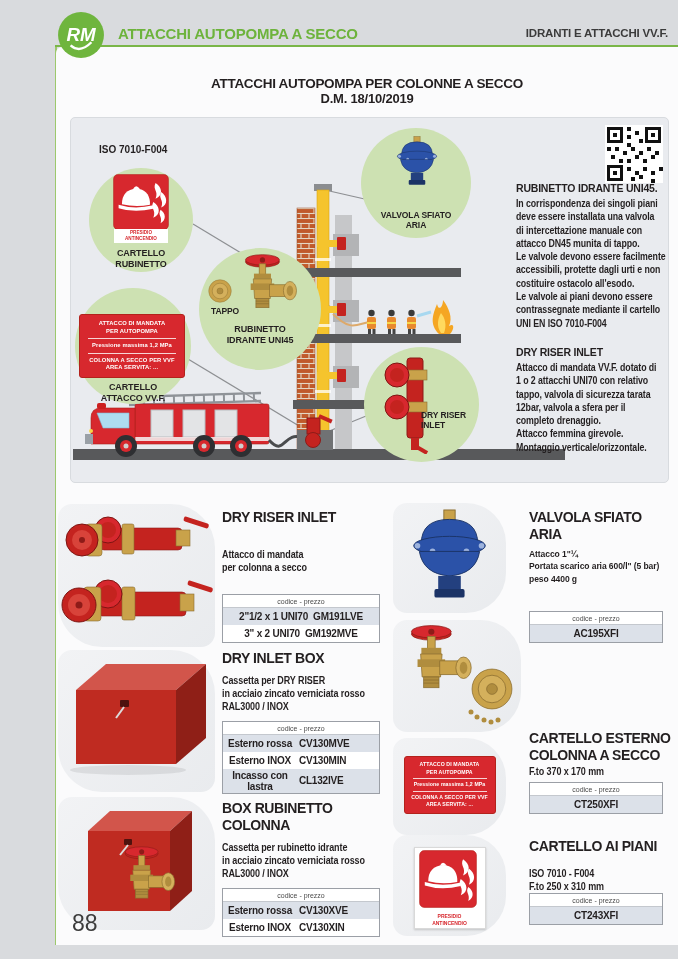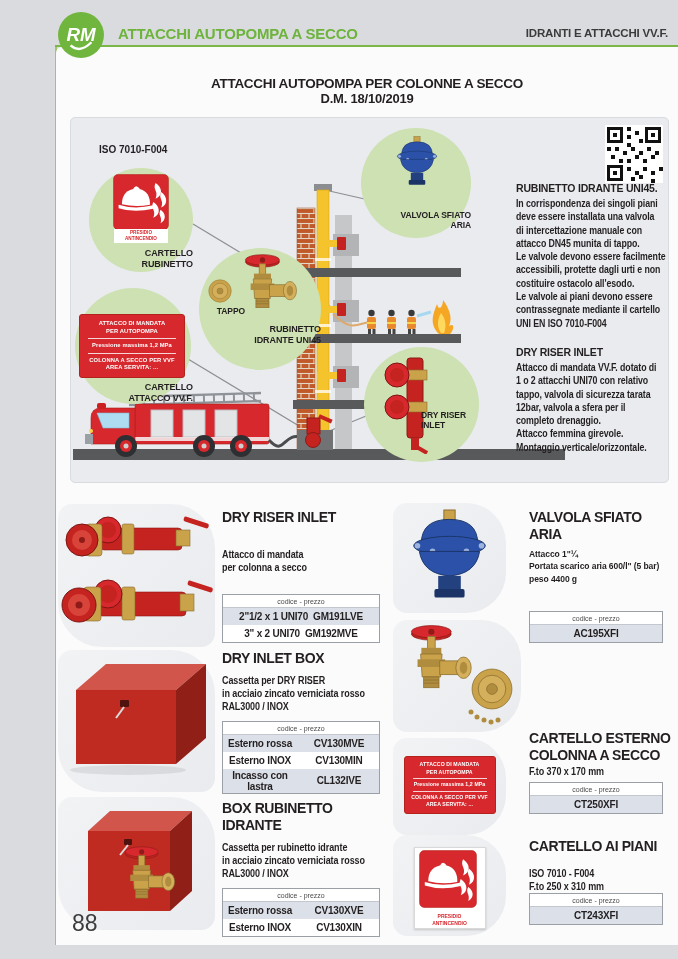--- a/index.html
+++ b/index.html
@@ -13,42 +13,42 @@
   .logo{position:absolute;left:57px;top:11px;width:48px;height:48px;z-index:5}
   .hdr-title{position:absolute;left:118px;top:25px;font-size:15px;font-weight:bold;color:#6db33c;letter-spacing:-.2px}
   .hdr-right{position:absolute;right:10px;top:27px;font-size:11.5px;font-weight:bold;color:#3b3b3b;letter-spacing:-.2px}
   .main-title{position:absolute;left:56px;right:0;top:76px;text-align:center;font-weight:bold}
   .main-title .t1{font-size:13.5px;letter-spacing:-.3px}
   .main-title .t2{font-size:13px;letter-spacing:-.2px}
   
   .diagram{position:absolute;left:70px;top:117px;width:597px;height:364px;background:#e9ebef;border:1px solid #d8dbdf;border-radius:5px;overflow:hidden}
   .scene{position:absolute;left:0;top:0;z-index:1}
   .gcircle{position:absolute;border-radius:50%;background:#cde1b2;z-index:2}
-  .dlabel{position:absolute;z-index:4;font-weight:bold;text-align:right;line-height:1.2;letter-spacing:-.1px}
+  .dlabel{position:absolute;z-index:4;font-weight:bold;text-align:center;line-height:1.2;letter-spacing:-.1px}
   .dart{position:absolute;z-index:3}
   .iso-label{position:absolute;left:28px;top:26px;font-size:10px;font-weight:bold;z-index:4}
   .firestrip{background:#fff;color:#d7282e;font-weight:bold;text-align:center;white-space:pre-line;font-size:4.6px;line-height:1.3;padding:1px 0}
   .redsign{background:#d7282e;border:1px solid #b3221c;border-radius:3px;color:#fff;text-align:center;font-weight:bold;padding:3px 2px;box-sizing:border-box;display:flex;flex-direction:column;justify-content:space-evenly;z-index:4}
   .redsign .divider{height:1px;background:rgba(255,255,255,.8);margin:1px 6px}
   .redsign .l{font-size:5.8px;line-height:1.35;white-space:pre-line;letter-spacing:.1px}
   .info-title{position:absolute;left:445px;width:152px;font-size:10.5px;font-weight:bold;z-index:4;letter-spacing:-.2px}
   .info-body{position:absolute;left:445px;font-size:10px;font-weight:600;line-height:1.33;white-space:pre-line;z-index:4;width:114%;transform:scaleX(.88);transform-origin:0 0;max-width:175px;letter-spacing:-.1px}
   
   .product{position:absolute}
   .pcard{position:absolute;left:0;top:0;background:linear-gradient(135deg,#f2f3f5,#e9ebee);border-radius:14px 40px 40px 14px}
   .pcard.lft{border-radius:14px 44px 14px 44px}
   .pinfo{position:absolute;top:0}
   .ptitle{font-size:14px;font-weight:bold;margin:0;letter-spacing:-.4px;line-height:1.18;white-space:pre-line}
   .pdesc{font-size:10px;font-weight:600;line-height:1.3;white-space:pre-line;margin:0;width:112%;transform:scaleX(.9);transform-origin:0 0;letter-spacing:-.1px}
   .ptable{border:1px solid #9b9fa6;background:#fff}
   .thead{font-size:7px;color:#4a4a4a;text-align:center;padding:3px 0 2px;border-bottom:1px solid #c4c8ce}
   .trow{display:flex;align-items:center;justify-content:center;min-height:17px;font-weight:bold;font-size:10px;letter-spacing:-.2px}
   .trow.alt{background:#dce1e9}
   .trow .tl{width:48%;text-align:center;white-space:pre-line;line-height:1.1}
-  .trow .tc{width:52%;text-align:center;padding-left:2px}
+  .trow .tc{width:52%;text-align:left;padding-left:2px}
   .trow.join{gap:5px}
   .trow.join .tl,.trow.join .tc{width:auto;padding:0}
   .trow.single .tc{width:auto;padding:0}
   .firecard{width:66px;margin:12px auto 0;background:#fff;border:1px solid #d9d9d9;padding:2px 2px 1px;box-shadow:0 1px 2px rgba(0,0,0,.18)}
   .page-number{position:absolute;left:72px;top:910px;font-size:23px;color:#3c3c3c}
 </style>
 </head>
 <body>
 
 <svg width="0" height="0" style="position:absolute">
@@ -434,21 +434,21 @@
         <rect x="30" y="34" width="82" height="80" fill="#bf2b21"></rect>
         <polygon points="112,34 134,14 134,94 112,114" fill="#8f1f17"></polygon>
         <rect x="66" y="42" width="8" height="6" rx="1" fill="#4f120e"></rect>
         <line x1="70" y1="48" x2="62" y2="58" stroke="#dcdcdc" stroke-width="2"></line>
         <g transform="translate(52,48)">
             <use href="#sym-brassvalve" width="76" height="72"></use>
           </g>
       </svg>
     </div>
     <div class="pinfo" style="left:164px;width:158px">
-      <h3 class="ptitle" style="margin-top:3px">BOX RUBINETTO IDRANTE</h3>
+      <h3 class="ptitle" style="margin-top:3px">BOX RUBINETTO COLONNA</h3>
       <p class="pdesc" style="margin-top:8px">Cassetta per rubinetto idrante
 in acciaio zincato verniciata rosso
 RAL3000 / INOX</p>
       <div class="ptable" style="margin-top:8px;width:156px">
         <div class="thead">codice - prezzo</div>
         <div class="trow alt">
             <span class="tl">Esterno rossa</span>
             <span class="tc">CV130XVE</span>
           </div>
         <div class="trow">

